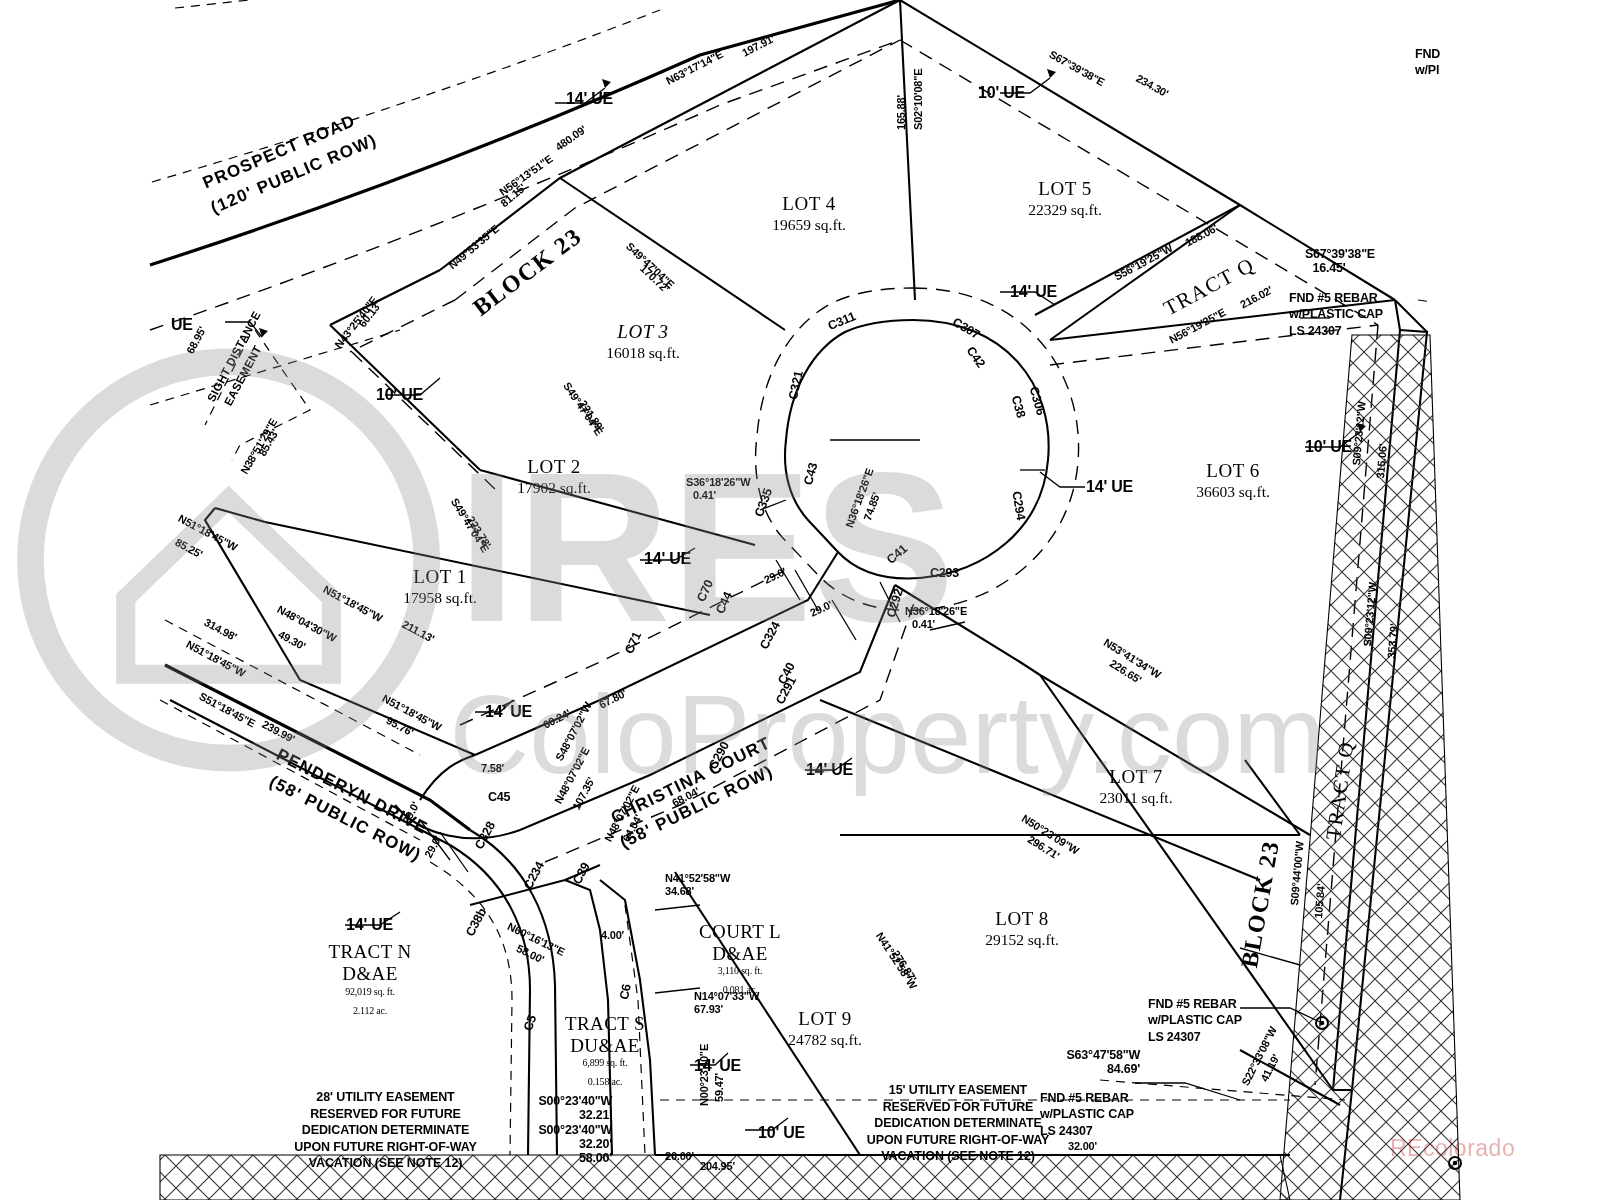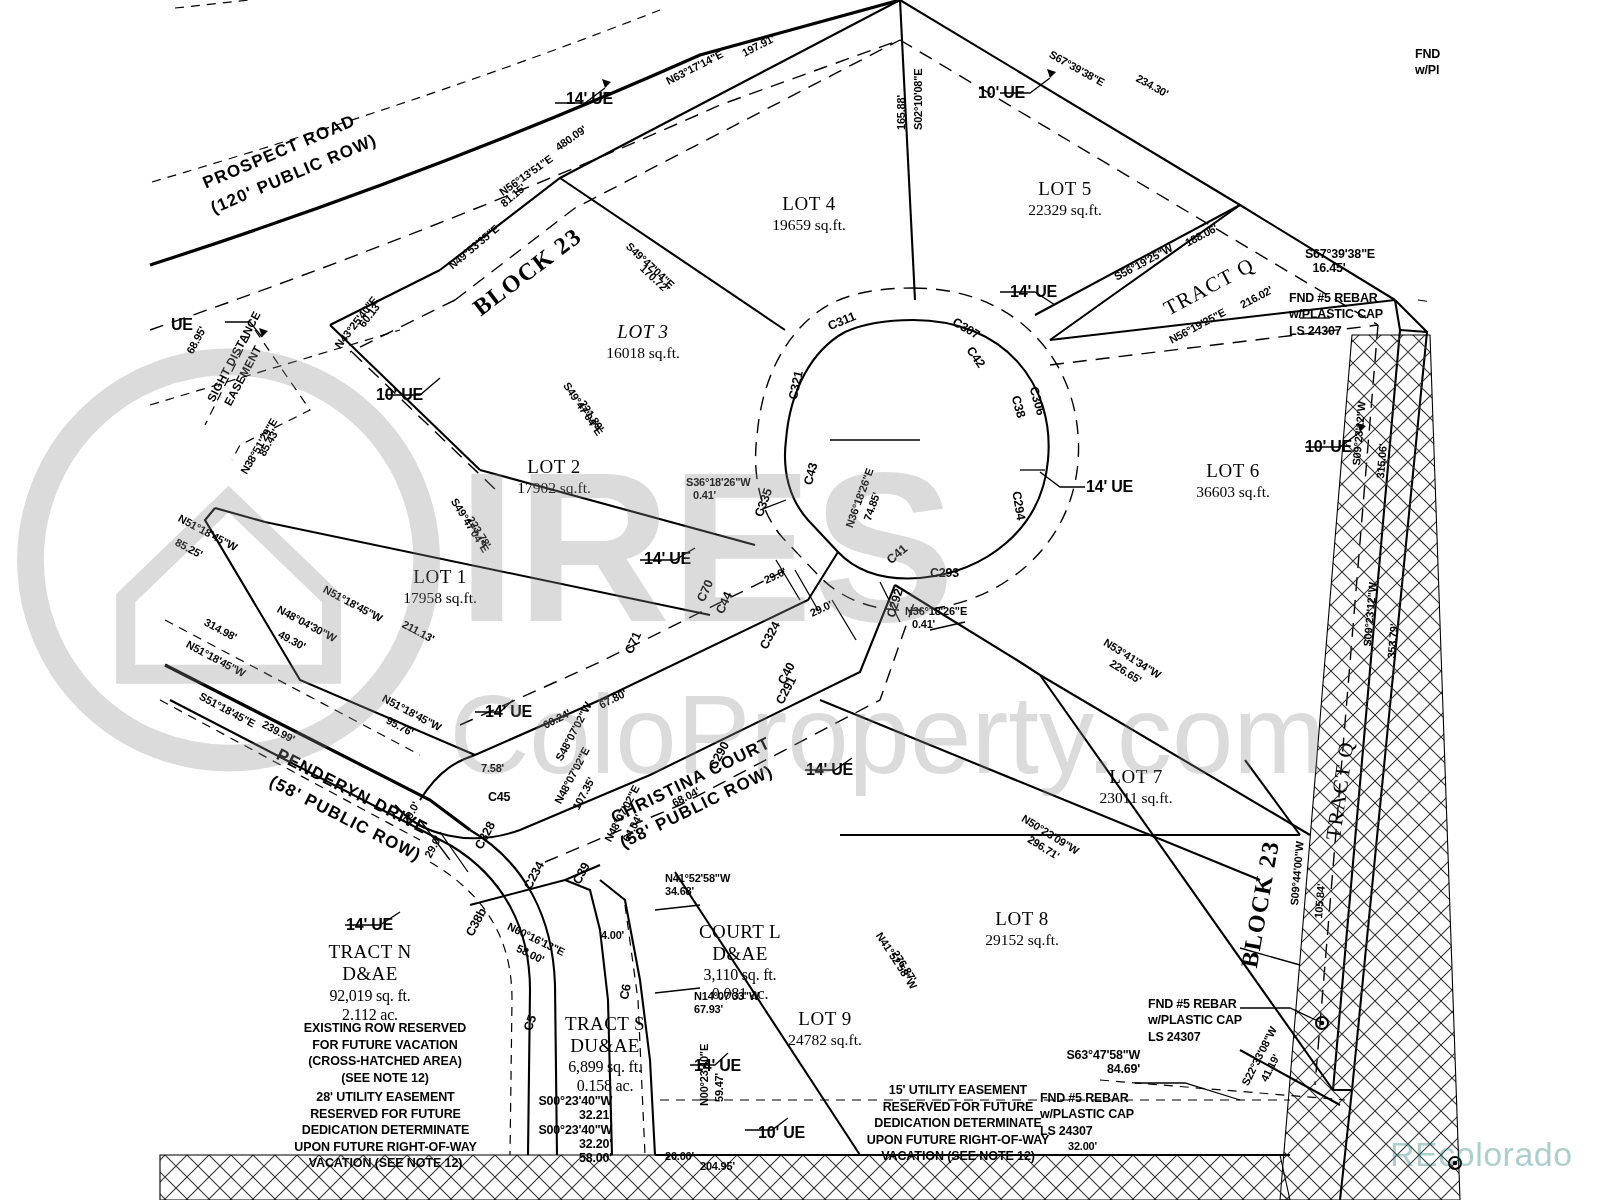--- a/index.html
+++ b/index.html
@@ -55,34 +55,34 @@
     letter-spacing:-0.1px;
   }
   .fnd{font-size:12.5px;font-weight:bold;line-height:1.3;text-align:right;}
   .fndl{font-size:12.5px;font-weight:bold;line-height:1.3;text-align:left;}
   .tract-name{
     font-family:"Liberation Serif", serif;
     font-size:19px;text-align:center;line-height:1.25;letter-spacing:0.4px;
   }
   .tract-sub{
     font-family:"Liberation Serif", serif;
-    font-size:16px;text-align:center;line-height:1.25;
+    font-size:10px;text-align:center;line-height:1.25;
   }
   .sde{font-size:11.5px;font-weight:bold;letter-spacing:0.3px;}
 
   
   #watermark{
     position:absolute;left:1110px;top:1055px;width:420px;height:145px;
     opacity:.30;pointer-events:none;
   }
   #wm2{
     position:absolute;left:1390px;top:1135px;
     opacity:.34;pointer-events:none;
     font-family:"Liberation Sans",sans-serif;
-    font-size:34px;color:#0f766e;letter-spacing:0.5px;
+    font-size:23px;color:#b91c1c;letter-spacing:0.5px;
   }
 </style>
 </head>
 <body>
 
 <div id="plat">
 
   <svg viewBox="0 0 1600 1200">
     <defs>
       <pattern id="hatch" width="22" height="22" patternUnits="userSpaceOnUse">
@@ -292,26 +292,20 @@
   <div class="lbl tract-name" style="left:680px;top:920px;width:120px;">COURT L</div>
   <div class="lbl tract-name" style="left:680px;top:942px;width:120px;">D&amp;AE</div>
   <div class="lbl tract-sub" style="left:676px;top:965px;width:128px;">3,110 sq. ft.</div>
   <div class="lbl tract-sub" style="left:676px;top:984px;width:128px;">0.081 ac.</div>
 
   <div class="lbl tract-name" style="left:545px;top:1012px;width:120px;">TRACT S</div>
   <div class="lbl tract-name" style="left:545px;top:1034px;width:120px;">DU&amp;AE</div>
   <div class="lbl tract-sub" style="left:541px;top:1057px;width:128px;">6,899 sq. ft.</div>
   <div class="lbl tract-sub" style="left:541px;top:1076px;width:128px;">0.158 ac.</div>
 
-  <div class="lbl note" style="left:290px;top:1020px;width:190px;">
-    <div>EXISTING ROW RESERVED</div>
-    <div>FOR FUTURE VACATION</div>
-    <div>(CROSS-HATCHED AREA)</div>
-    <div>(SEE NOTE 12)</div>
-  </div>
 
   <div class="lbl note" style="left:288px;top:1089px;width:195px;">
     <div>28' UTILITY EASEMENT</div>
     <div>RESERVED FOR FUTURE</div>
     <div>DEDICATION DETERMINATE</div>
     <div>UPON FUTURE RIGHT-OF-WAY</div>
     <div>VACATION (SEE NOTE 12)</div>
   </div>
 
   <div class="lbl note" style="left:858px;top:1082px;width:200px;">

